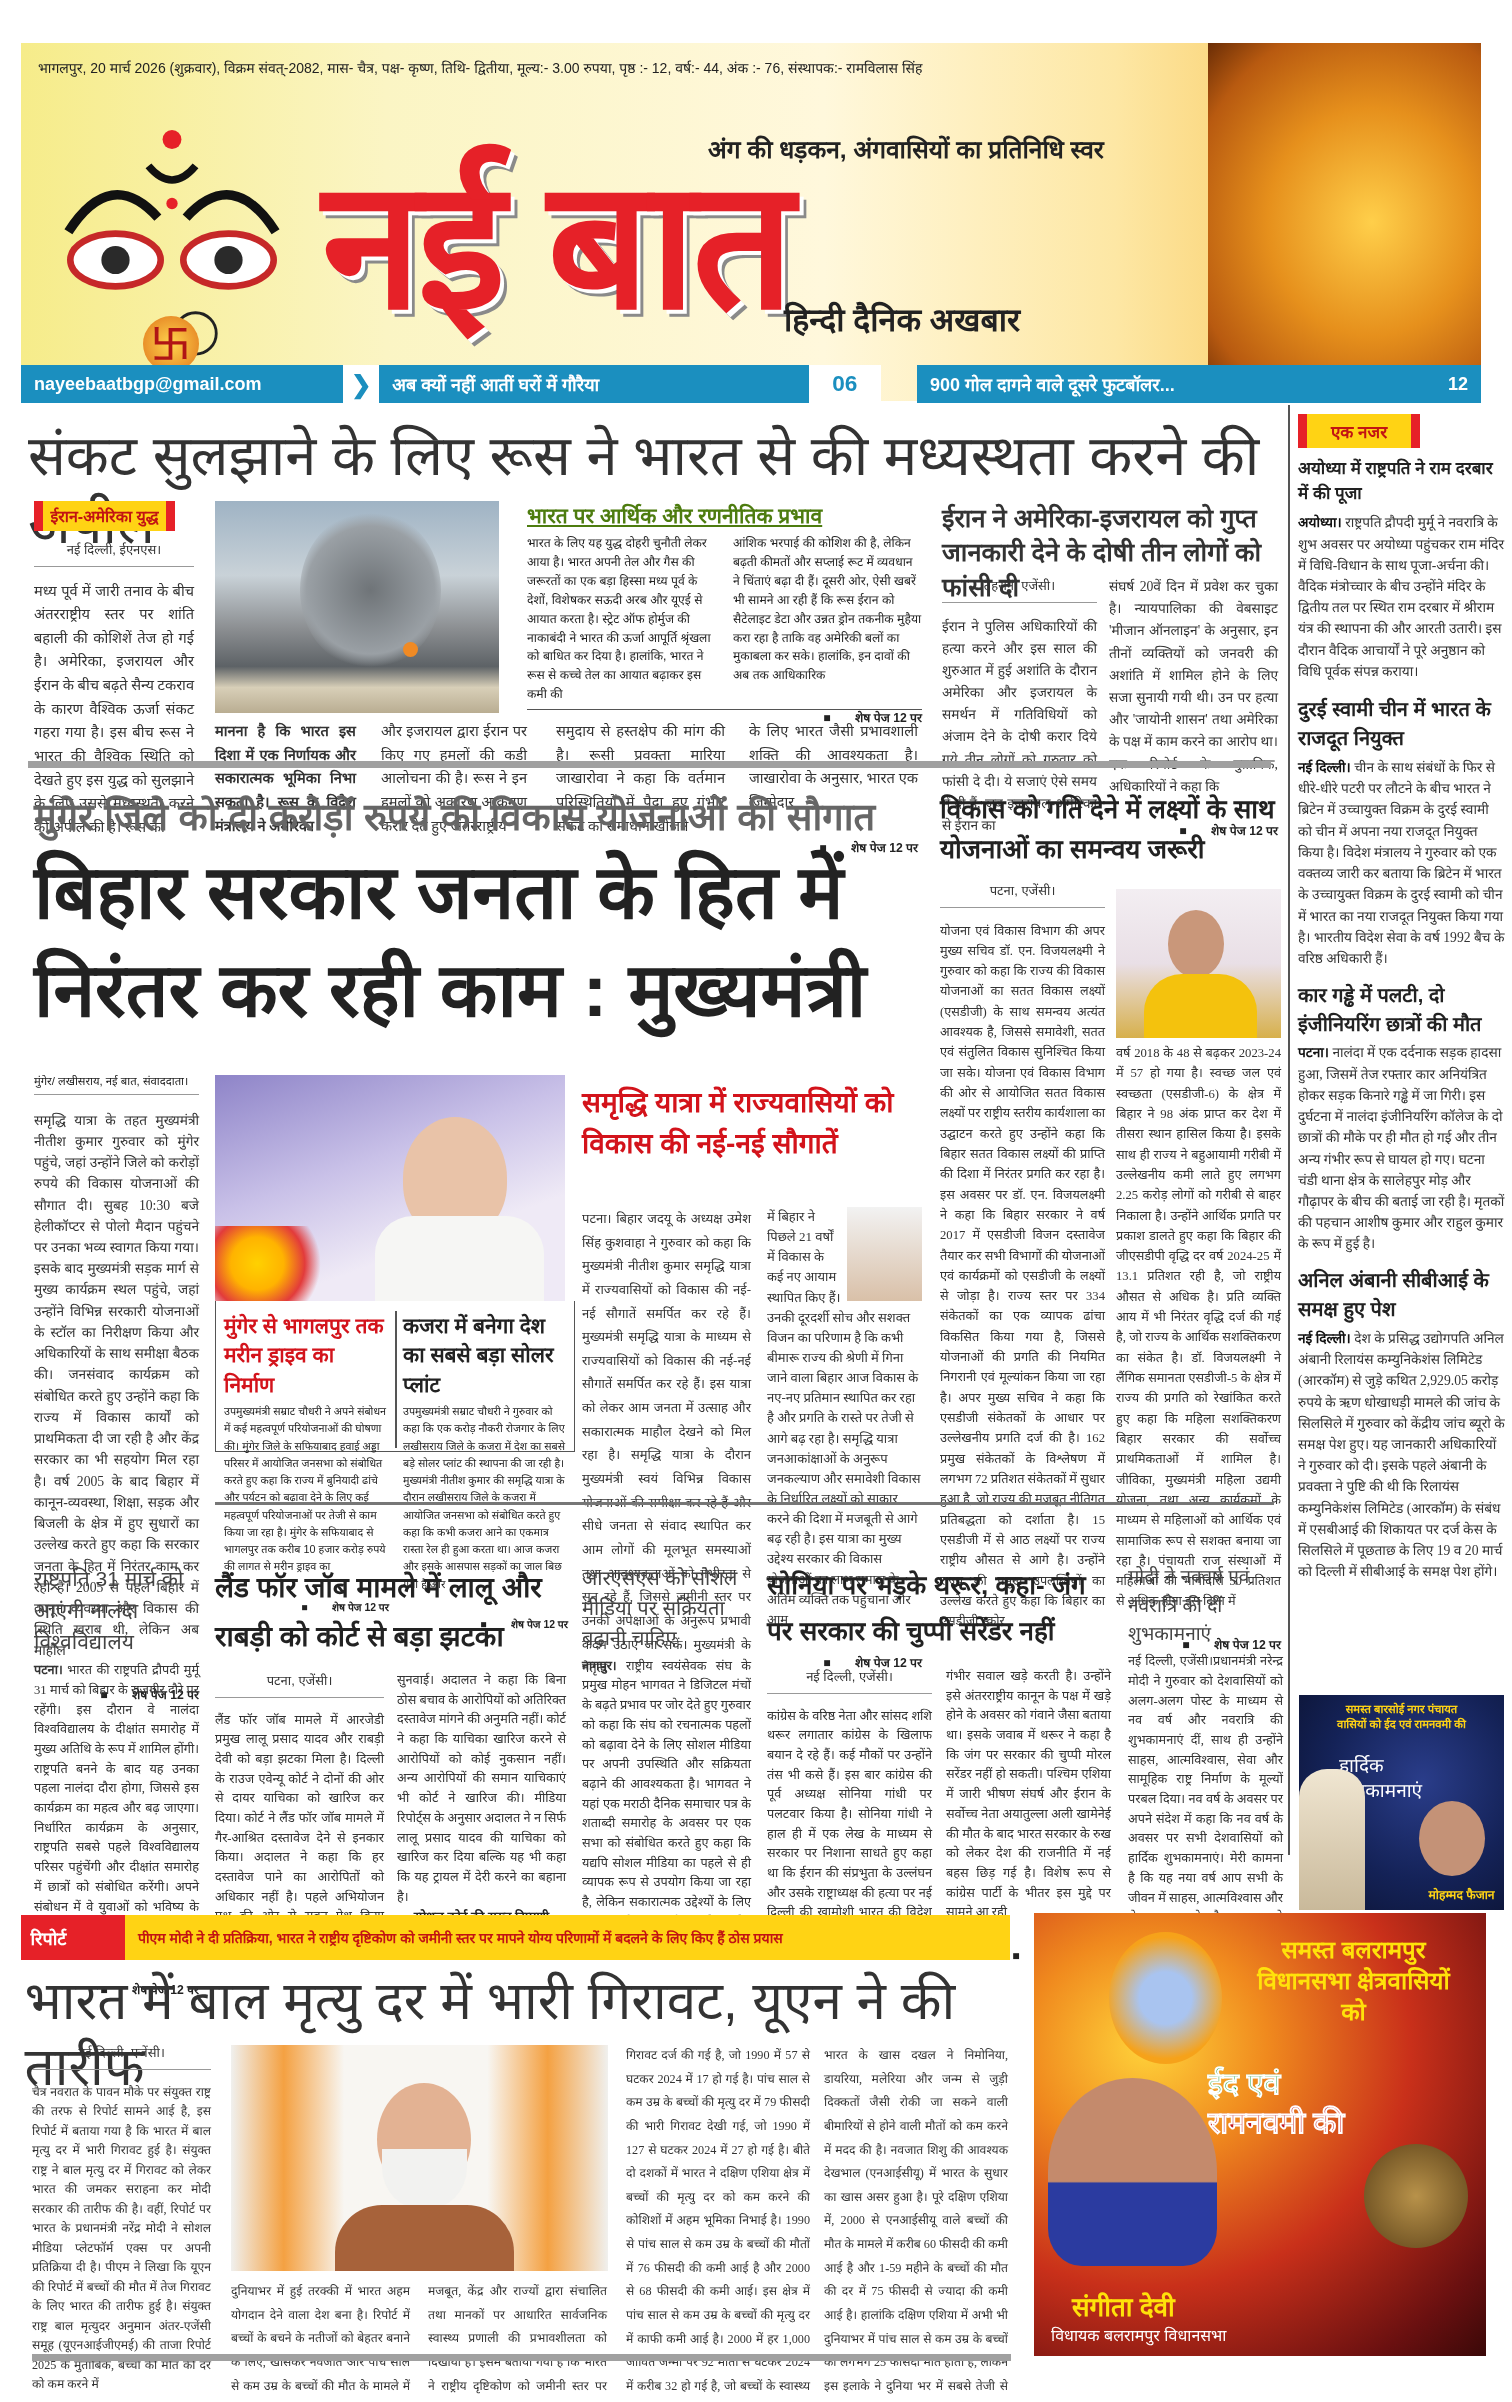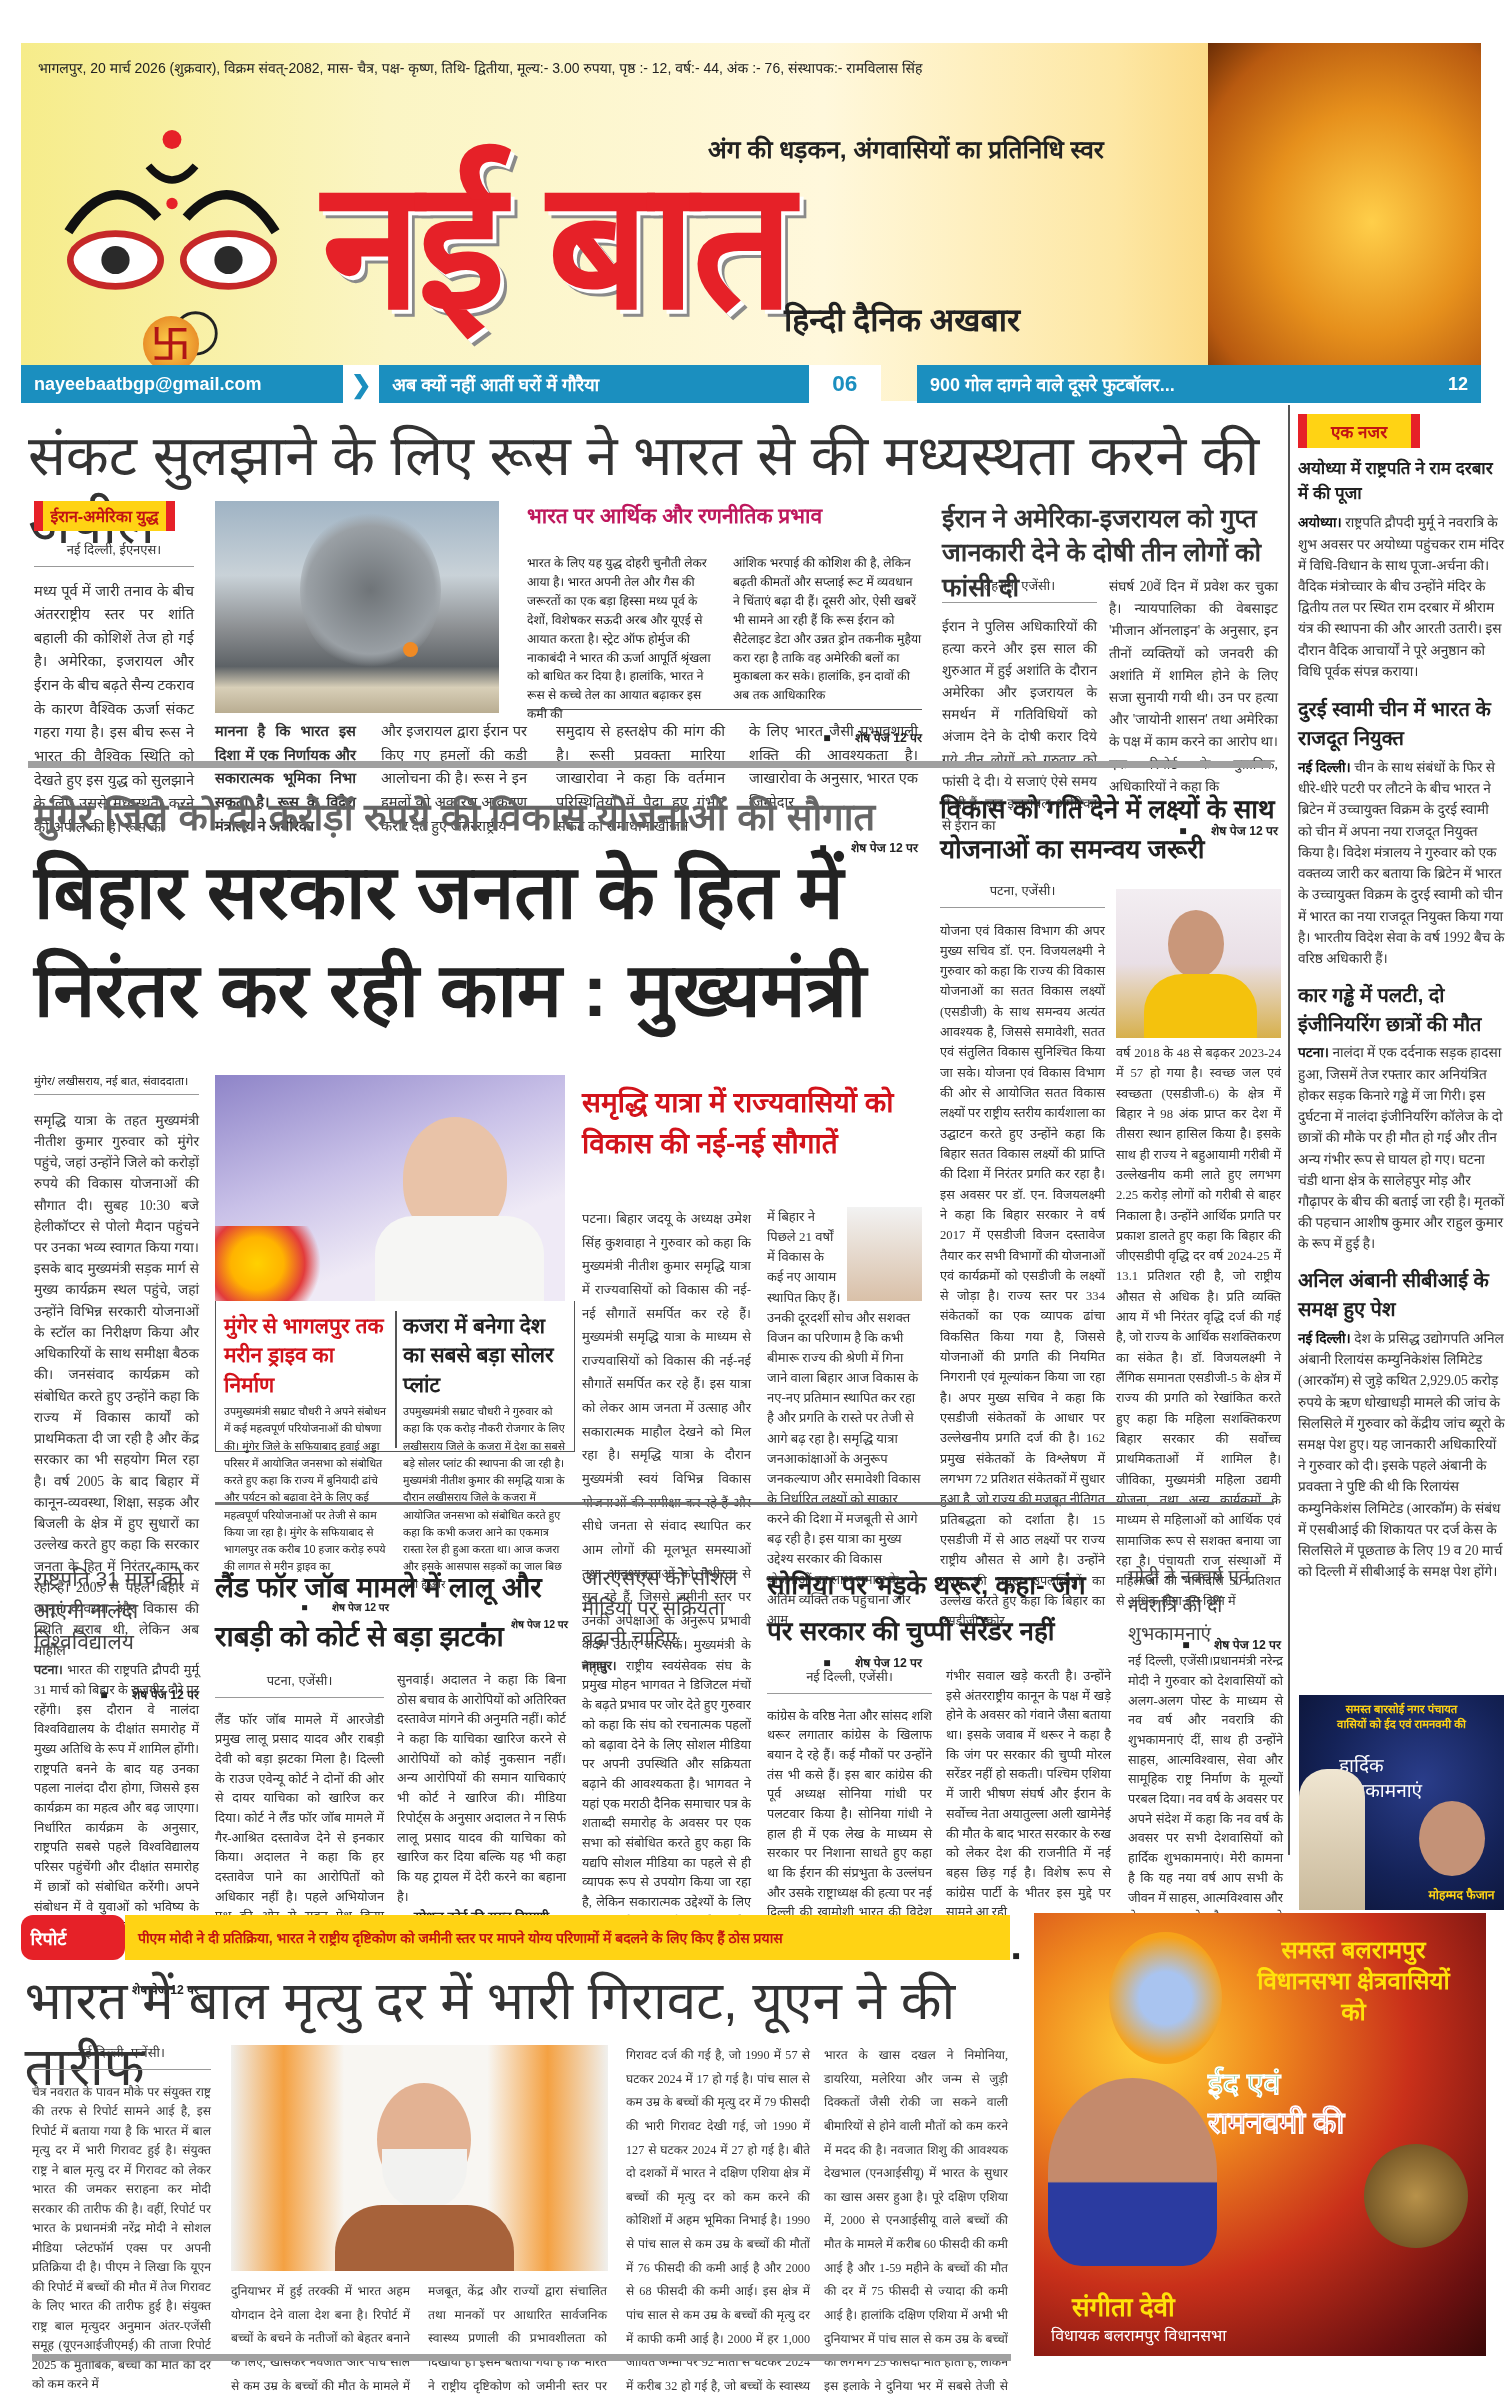--- a/index.html
+++ b/index.html
@@ -101,21 +101,21 @@
   </div>
   <div style="position:absolute;left:215px;top:720px;width:141px;font-weight:bold;" class="col-text">मानना है कि भारत इस दिशा में एक निर्णायक और सकारात्मक भूमिका निभा सकता है। रूस के विदेश मंत्रालय ने अमेरिका</div>
   <div style="position:absolute;left:381px;top:720px;width:146px;" class="col-text">और इजरायल द्वारा ईरान पर किए गए हमलों की कड़ी आलोचना की है। रूस ने इन हमलों को अकारण आक्रमण करार देते हुए अंतरराष्ट्रीय</div>
   <div style="position:absolute;left:556px;top:720px;width:169px;" class="col-text">समुदाय से हस्तक्षेप की मांग की है। रूसी प्रवक्ता मारिया जाखारोवा ने कहा कि वर्तमान परिस्थितियों में पैदा हुए गंभीर संकट का समाधान खोजने</div>
   <div style="position:absolute;left:749px;top:720px;width:169px;">
     <div class="col-text">के लिए भारत जैसी प्रभावशाली शक्ति की आवश्यकता है। जाखारोवा के अनुसार, भारत एक जिम्मेदार</div>
     <div class="cont" style="text-align:right">शेष पेज 12 पर</div>
   </div>
 
   <div style="position:absolute;left:527px;top:501px;width:395px;height:209px;border-bottom:1.9px solid #555;">
-    <div style="font-family:'Liberation Sans',sans-serif;font-weight:bold;font-size:21px;color:#be185d;margin-bottom:25px;">भारत पर आर्थिक और रणनीतिक प्रभाव</div>
+    <div style="font-family:'Liberation Sans',sans-serif;font-weight:bold;font-size:21px;color:#4d7c0f;margin-bottom:5px;text-decoration:underline;">भारत पर आर्थिक और रणनीतिक प्रभाव</div>
     <div style="display:flex;gap:17px;">
       <div style="flex:1;font-family:'Liberation Sans',sans-serif;font-size:12.2px;line-height:1.55;">भारत के लिए यह युद्ध दोहरी चुनौती लेकर आया है। भारत अपनी तेल और गैस की जरूरतों का एक बड़ा हिस्सा मध्य पूर्व के देशों, विशेषकर सऊदी अरब और यूएई से आयात करता है। स्ट्रेट ऑफ होर्मुज की नाकाबंदी ने भारत की ऊर्जा आपूर्ति श्रृंखला को बाधित कर दिया है। हालांकि, भारत ने रूस से कच्चे तेल का आयात बढ़ाकर इस कमी की</div>
       <div style="flex:1;font-family:'Liberation Sans',sans-serif;font-size:12.2px;line-height:1.55;">
         <span>आंशिक भरपाई की कोशिश की है, लेकिन बढ़ती कीमतों और सप्लाई रूट में व्यवधान ने चिंताएं बढ़ा दी हैं। दूसरी ओर, ऐसी खबरें भी सामने आ रही हैं कि रूस ईरान को सैटेलाइट डेटा और उन्नत ड्रोन तकनीक मुहैया करा रहा है ताकि वह अमेरिकी बलों का मुकाबला कर सके। हालांकि, इन दावों की अब तक आधिकारिक</span>
         <div class="cont" style="text-align:right">शेष पेज 12 पर</div>
       </div>
     </div>
   </div>
 
   <div style="position:absolute;left:942px;top:501px;width:339px;font-family:'Liberation Sans',sans-serif;font-weight:bold;font-size:25.4px;line-height:1.35;color:#333;">ईरान ने अमेरिका-इजरायल को गुप्त जानकारी देने के दोषी तीन लोगों को फांसी दी</div>
@@ -246,21 +246,21 @@
   <div class="ad" style="left:1299px;top:1695px;width:205px;height:215px;background:radial-gradient(ellipse at 60% 40%,#2a3d8a 0%,#142257 55%,#0b1230 100%);">
     <div style="text-align:center;font-family:'Liberation Sans',sans-serif;font-weight:bold;font-size:11.3px;color:#ffd314;margin-top:5.6px;">समस्त बारसोई नगर पंचायत</div>
     <div style="text-align:center;font-family:'Liberation Sans',sans-serif;font-weight:bold;font-size:11.3px;color:#ffd314;">वासियों को ईद एवं रामनवमी की</div>
     <div style="position:absolute;left:40px;top:58px;font-family:'DejaVu Serif',serif;font-size:19px;color:#fff;width:113px;line-height:1.3;">हार्दिक शुभकामनाएं</div>
     <div style="position:absolute;left:0;bottom:0;width:66px;height:141px;background:linear-gradient(180deg,#f0e6d2,#c9b99a);border-radius:28px 28px 0 0;"></div>
     <div style="position:absolute;right:19px;bottom:34px;width:66px;height:75px;border-radius:50%;background:#c49277;"></div>
     <div style="position:absolute;right:9.4px;bottom:7.5px;font-family:'Liberation Sans',sans-serif;font-weight:bold;font-size:12.2px;color:#ffd314;">मोहम्मद फैजान</div>
   </div>
 
   <div style="position:absolute;left:21px;top:1915px;width:989px;height:45px;display:flex;">
-    <div style="background:#e62128;color:#fff;width:104px;display:flex;align-items:center;padding-left:9.4px;font-family:'Liberation Sans',sans-serif;font-weight:bold;font-size:18px;border-radius:12px;">रिपोर्ट</div>
+    <div style="background:#e62128;color:#fff;width:104px;display:flex;align-items:center;padding-left:9.4px;font-family:'Liberation Sans',sans-serif;font-weight:bold;font-size:18px;">रिपोर्ट</div>
     <div style="background:#ffd314;flex:1;display:flex;align-items:center;padding-left:13px;font-family:'Liberation Sans',sans-serif;font-weight:bold;font-size:14px;color:#c21313;">पीएम मोदी ने दी प्रतिक्रिया, भारत ने राष्ट्रीय दृष्टिकोण को जमीनी स्तर पर मापने योग्य परिणामों में बदलने के लिए किए हैं ठोस प्रयास</div>
   </div>
   <div class="h-main" style="position:absolute;left:24.5px;top:1968px;width:998px;font-size:53px;line-height:66px;color:#333;">भारत में बाल मृत्यु दर में भारी गिरावट, यूएन ने की तारीफ</div>
 
   <div style="position:absolute;left:32px;top:2043px;width:179px;">
     <div class="dl">नई दिल्ली, एजेंसी।</div>
     <div class="col-text" style="font-size:12.2px;line-height:1.6">चैत्र नवरात के पावन मौके पर संयुक्त राष्ट्र की तरफ से रिपोर्ट सामने आई है, इस रिपोर्ट में बताया गया है कि भारत में बाल मृत्यु दर में भारी गिरावट हुई है। संयुक्त राष्ट्र ने बाल मृत्यु दर में गिरावट को लेकर भारत की जमकर सराहना कर मोदी सरकार की तारीफ की है। वहीं, रिपोर्ट पर भारत के प्रधानमंत्री नरेंद्र मोदी ने सोशल मीडिया प्लेटफॉर्म एक्स पर अपनी प्रतिक्रिया दी है। पीएम ने लिखा कि यूएन की रिपोर्ट में बच्चों की मौत में तेज गिरावट के लिए भारत की तारीफ हुई है। संयुक्त राष्ट्र बाल मृत्युदर अनुमान अंतर-एजेंसी समूह (यूएनआईजीएमई) की ताजा रिपोर्ट 2025 के मुताबिक, बच्चों की मौत की दर को कम करने में</div>
   </div>
   <div class="img-box" style="left:231px;top:2045px;width:377px;height:226px;background:linear-gradient(90deg,#f0f0ee 0%,#f4a142 14%,#f8f6f2 30%,#f8f6f2 68%,#f4a142 84%,#f0f0ee 100%);">
     <div style="position:absolute;left:146px;top:38px;width:94px;height:113px;border-radius:50%;background:#e3b293;"></div>

